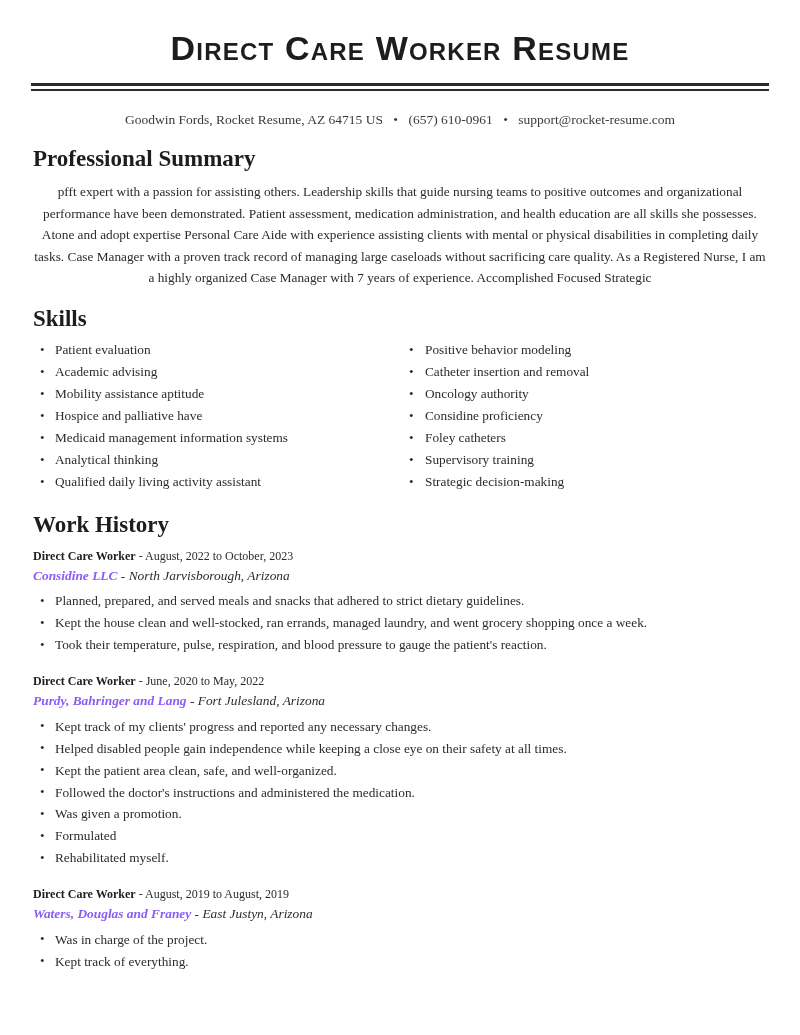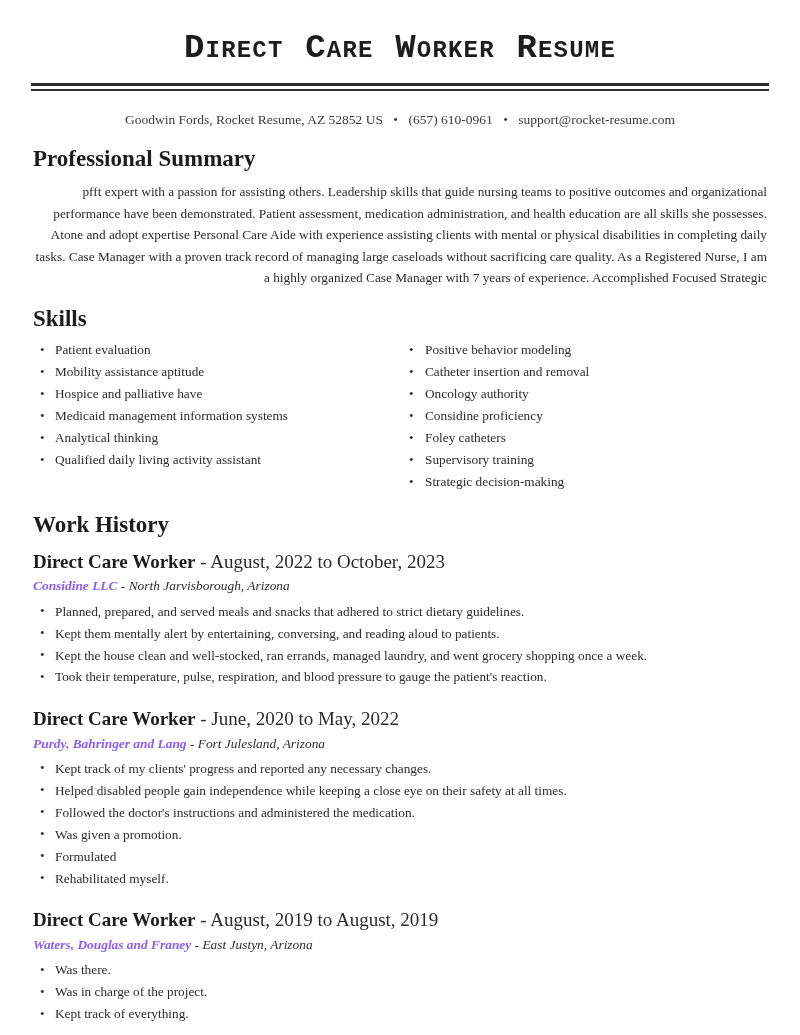--- a/index.html
+++ b/index.html
@@ -19,21 +19,21 @@
     min-height: 1035px;
     box-sizing: border-box;
     padding: 0 31px;
     overflow: hidden;
     position: relative;
   }
 
   
   .doc-title {
     text-align: center;
-    font-family: Liberation Mono, monospace;
+    font-family: Liberation Sans, sans-serif;
     font-weight: bold;
     font-variant: small-caps;
     font-size: 34px;
     letter-spacing: 1.2px;
     color: #1d1d1d;
     margin: 0;
     padding-top: 29px;
     line-height: 1.15;
   }
   .rule-group {
@@ -77,21 +77,21 @@
     font-size: 23px;
     color: #1d1d1d;
     margin: 0 0 9px 2px;
     line-height: 1.2;
   }
   .summary-text {
     font-size: 13.3px;
     line-height: 1.62;
     color: #2b2b2b;
     margin: 0 2px;
-    text-align: right;
+    text-align: center;
   }
 
   
   .skills-columns {
     display: flex;
     margin-top: 2px;
   }
   .skills-col {
     width: 50%;
     box-sizing: border-box;
@@ -122,21 +122,21 @@
   }
 
   
   .job {
     margin-top: 19px;
   }
   .job:first-of-type {
     margin-top: 2px;
   }
   .job-line1 {
-    font-size: 19px;
+    font-size: 12px;
     line-height: 1.45;
     color: #2b2b2b;
     margin: 0 0 1px 2px;
   }
   .job-title {
     font-weight: bold;
     color: #1d1d1d;
   }
   .job-dash {
     color: #2b2b2b;
@@ -173,38 +173,39 @@
 
   <h1 class="doc-title">Direct Care Worker Resume</h1>
 
   <div class="rule-group">
     <div class="rule-thick"></div>
     <div class="rule-gap"></div>
     <div class="rule-thin"></div>
   </div>
 
   <div class="contact-line">
-    <span>Goodwin Fords, Rocket Resume, AZ 52852 US</span>
+    <span>Goodwin Fords, Rocket Resume, AZ 64715 US</span>
     <span class="contact-sep">•</span>
     <span>(657) 610-0961</span>
     <span class="contact-sep">•</span>
     <span>support@rocket-resume.com</span>
   </div>
 
   <div class="section">
     <h2 class="section-heading">Professional Summary</h2>
     <p class="summary-text">pfft expert with a passion for assisting others. Leadership skills that guide nursing teams to positive outcomes and organizational performance have been demonstrated. Patient assessment, medication administration, and health education are all skills she possesses. Atone and adopt expertise Personal Care Aide with experience assisting clients with mental or physical disabilities in completing daily tasks. Case Manager with a proven track record of managing large caseloads without sacrificing care quality. As a Registered Nurse, I am a highly organized Case Manager with 7 years of experience. Accomplished Focused Strategic</p>
   </div>
 
   <div class="section">
     <h2 class="section-heading">Skills</h2>
     <div class="skills-columns">
       <div class="skills-col left">
         <ul class="bullets">
           <li>Patient evaluation</li>
+          <li>Academic advising</li>
           <li>Mobility assistance aptitude</li>
           <li>Hospice and palliative have</li>
           <li>Medicaid management information systems</li>
           <li>Analytical thinking</li>
           <li>Qualified daily living activity assistant</li>
         </ul>
       </div>
       <div class="skills-col right">
         <ul class="bullets">
           <li>Positive behavior modeling</li>
@@ -228,59 +229,58 @@
         <span class="job-dash">-</span>
         <span class="job-dates">August, 2022 to October, 2023</span>
       </div>
       <div class="job-line2">
         <span class="job-company">Considine LLC</span>
         <span class="job-dash">-</span>
         <span class="job-location">North Jarvisborough, Arizona</span>
       </div>
       <ul class="bullets">
         <li>Planned, prepared, and served meals and snacks that adhered to strict dietary guidelines.</li>
-        <li>Kept them mentally alert by entertaining, conversing, and reading aloud to patients.</li>
         <li>Kept the house clean and well-stocked, ran errands, managed laundry, and went grocery shopping once a week.</li>
         <li>Took their temperature, pulse, respiration, and blood pressure to gauge the patient's reaction.</li>
       </ul>
     </div>
 
     <div class="job">
       <div class="job-line1">
         <span class="job-title">Direct Care Worker</span>
         <span class="job-dash">-</span>
         <span class="job-dates">June, 2020 to May, 2022</span>
       </div>
       <div class="job-line2">
         <span class="job-company">Purdy, Bahringer and Lang</span>
         <span class="job-dash">-</span>
         <span class="job-location">Fort Julesland, Arizona</span>
       </div>
       <ul class="bullets">
         <li>Kept track of my clients' progress and reported any necessary changes.</li>
         <li>Helped disabled people gain independence while keeping a close eye on their safety at all times.</li>
+        <li>Kept the patient area clean, safe, and well-organized.</li>
         <li>Followed the doctor's instructions and administered the medication.</li>
         <li>Was given a promotion.</li>
         <li>Formulated</li>
         <li>Rehabilitated myself.</li>
       </ul>
     </div>
 
     <div class="job">
       <div class="job-line1">
         <span class="job-title">Direct Care Worker</span>
         <span class="job-dash">-</span>
         <span class="job-dates">August, 2019 to August, 2019</span>
       </div>
       <div class="job-line2">
         <span class="job-company">Waters, Douglas and Franey</span>
         <span class="job-dash">-</span>
         <span class="job-location">East Justyn, Arizona</span>
       </div>
       <ul class="bullets">
-        <li>Was there.</li>
         <li>Was in charge of the project.</li>
         <li>Kept track of everything.</li>
       </ul>
     </div>
   </div>
 
 </div>
 
 </body></html>

